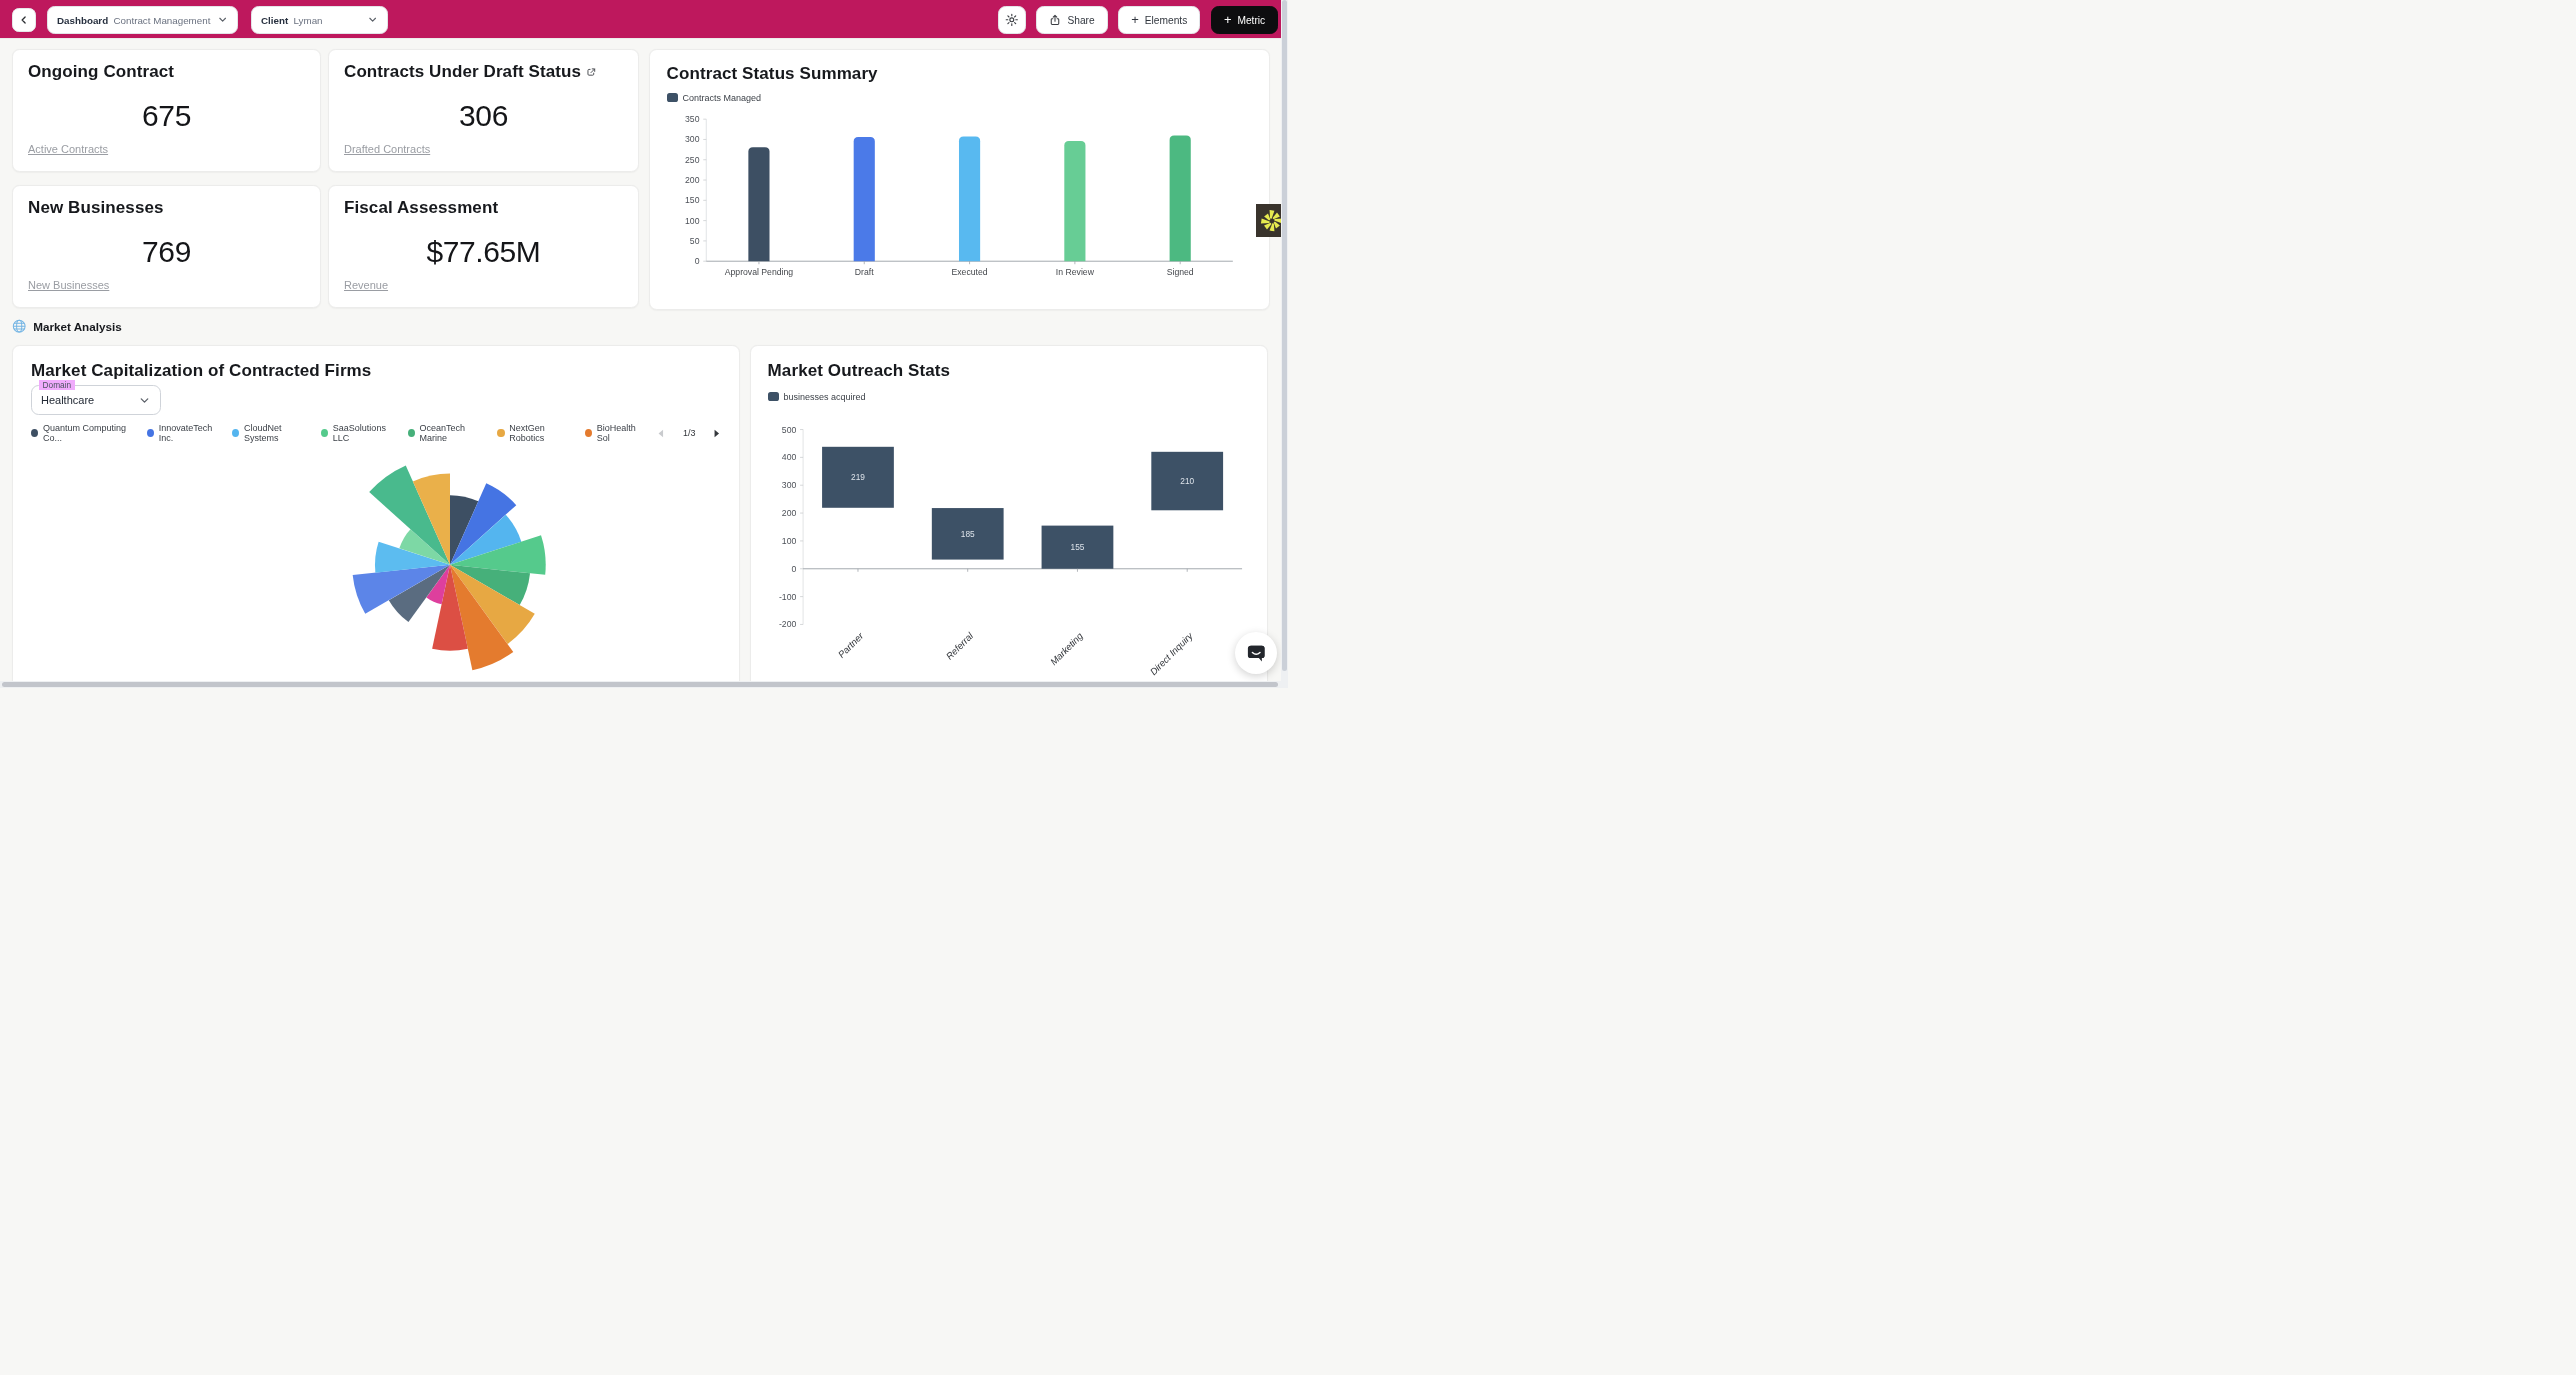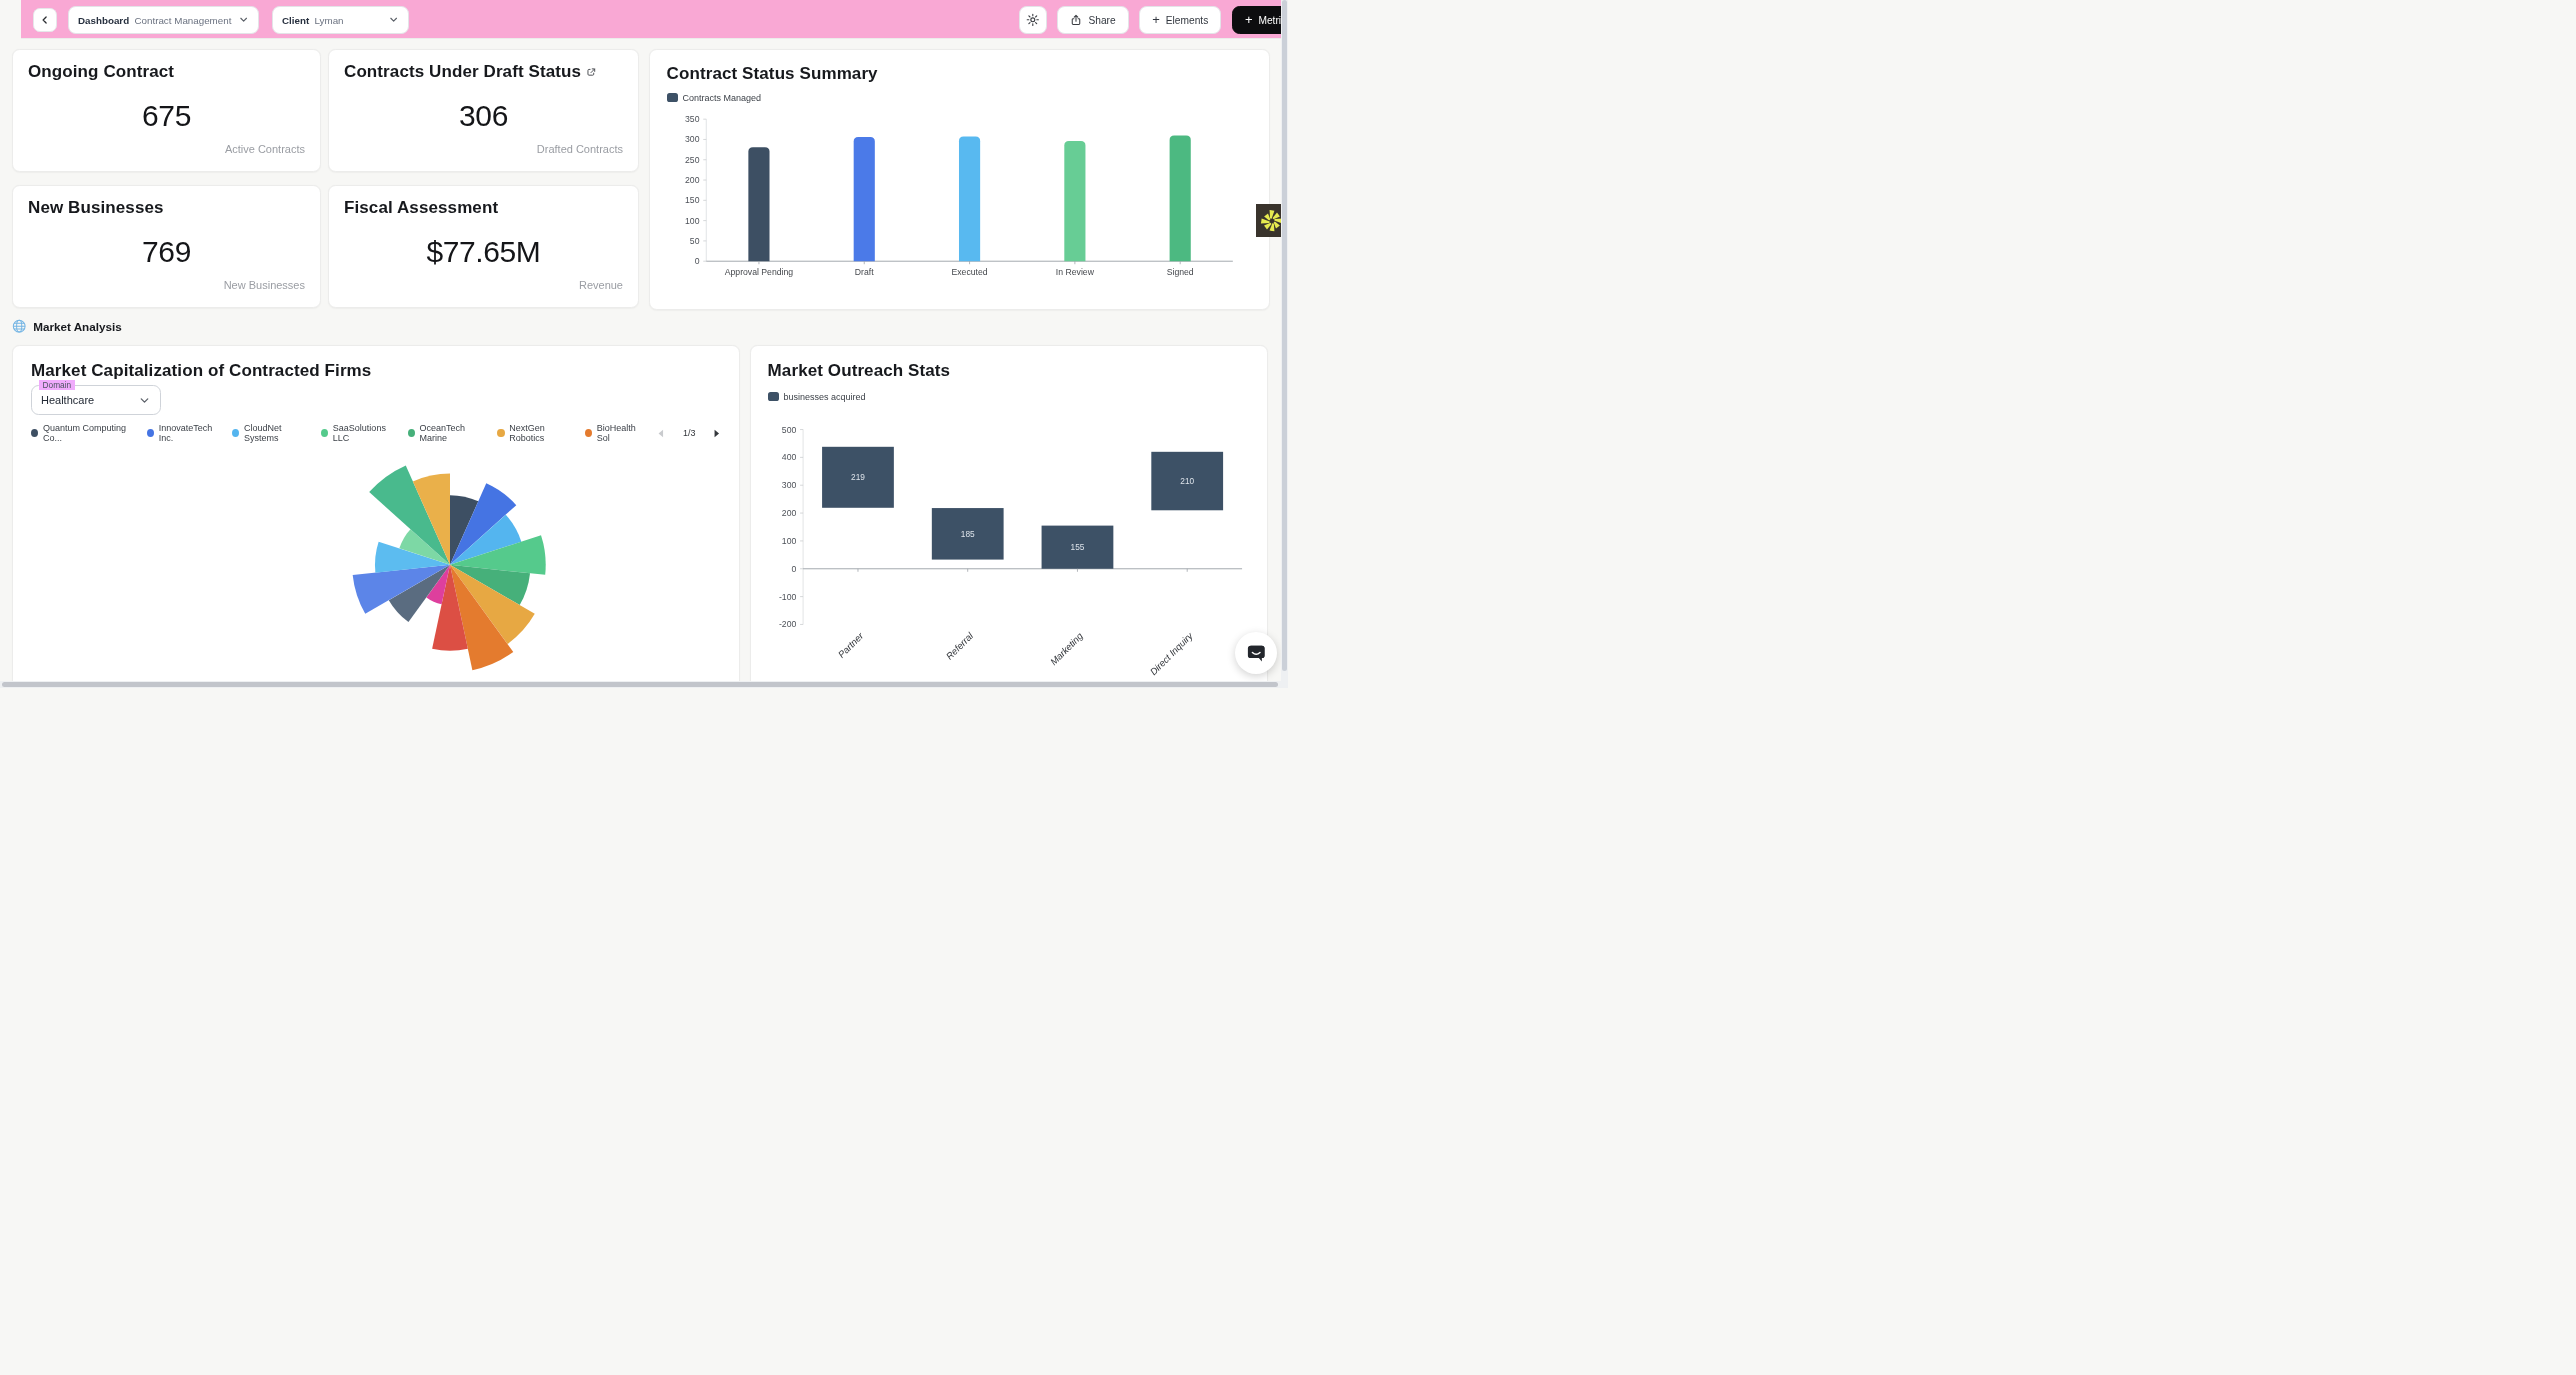--- a/index.html
+++ b/index.html
@@ -3,21 +3,21 @@
 <meta charset="utf-8">
 <style>
   * { margin:0; padding:0; box-sizing:border-box; }
   html,body { width:1288px; height:688px; overflow:hidden; }
   body {
     font-family:"Liberation Sans","DejaVu Sans",sans-serif;
     background:#f7f7f5; position:relative; color:#1b1d21;
   }
   
   .topbar { position:absolute; left:0; top:0; width:1288px; height:39px;
-    background:#f9a8d4; border-bottom:0.8px solid #ececeb; z-index:30;margin-left:21px; }
+    background:#be185d; border-bottom:0.8px solid #ececeb; z-index:30; }
   .iconbtn { position:absolute; display:flex; align-items:center; justify-content:center;
     background:#fff; border:0.8px solid #e6e7ea; border-radius:6.8px; cursor:pointer; }
   .back-btn { left:12px; top:7.6px; width:24px; height:24px; }
   .selectbox { position:absolute; top:6px; height:28px; background:#fff;
     border:0.8px solid #e3e4e8; border-radius:7.6px; display:flex; align-items:center;
     padding:0 9px; gap:5.3px; cursor:pointer; }
   .sel-label { font-size:9.8px; font-weight:700; color:#27303f; }
   .sel-value { font-size:9.8px; color:#6b7280; white-space:nowrap; }
   .sel-chevron { margin-left:auto; display:flex; }
   .tb-right { position:absolute; right:9.8px; top:6px; display:flex; gap:10.6px; height:28px; }
@@ -28,21 +28,21 @@
   .tb-btn.dark { background:#0d0d0f; border-color:#0d0d0f; color:#fff; }
   .plus { font-size:13px; line-height:1; font-weight:400; margin-top:-0.8px; }
   
   .card { position:absolute; background:#fff; border:0.8px solid #ececeb;
     border-radius:7.6px; box-shadow:0 0.8px 1.5px rgba(20,20,30,0.04); }
   .card-title { font-size:17px; font-weight:700; color:#17191d; letter-spacing:0.1px; }
   .kpi { display:flex; flex-direction:column; padding:12px 15px; }
   .kpi-title-row { display:flex; align-items:center; gap:5.3px; }
   .kpi-value { text-align:center; font-size:30px; font-weight:500; color:#141518;
     margin-top:16.6px; letter-spacing:-0.4px; }
-  .kpi-label { text-align:right; font-size:11px; color:#9a9da3; margin-top:10.6px; }
+  .kpi-label { text-align:left; font-size:11px; color:#9a9da3; margin-top:10.6px;text-decoration:underline; }
   
   .legend-row { display:flex; align-items:center; gap:12px; }
   .lg-item { display:flex; align-items:center; gap:4.5px; cursor:pointer; }
   .lg-sw { width:11.3px; height:9px; border-radius:2.6px; display:inline-block; }
   .lg-dot { width:8.3px; height:8.3px; border-radius:50%; display:inline-block; }
   .lg-tx { font-size:9px; color:#3a3f46; }
   .lg-pager { margin-left:auto; display:flex; align-items:center; gap:18px; }
   .pg-num { font-size:9px; color:#33363b; }
   
   .section-hd { position:absolute; left:12px; top:319px; display:flex; align-items:center; gap:6.8px; }

